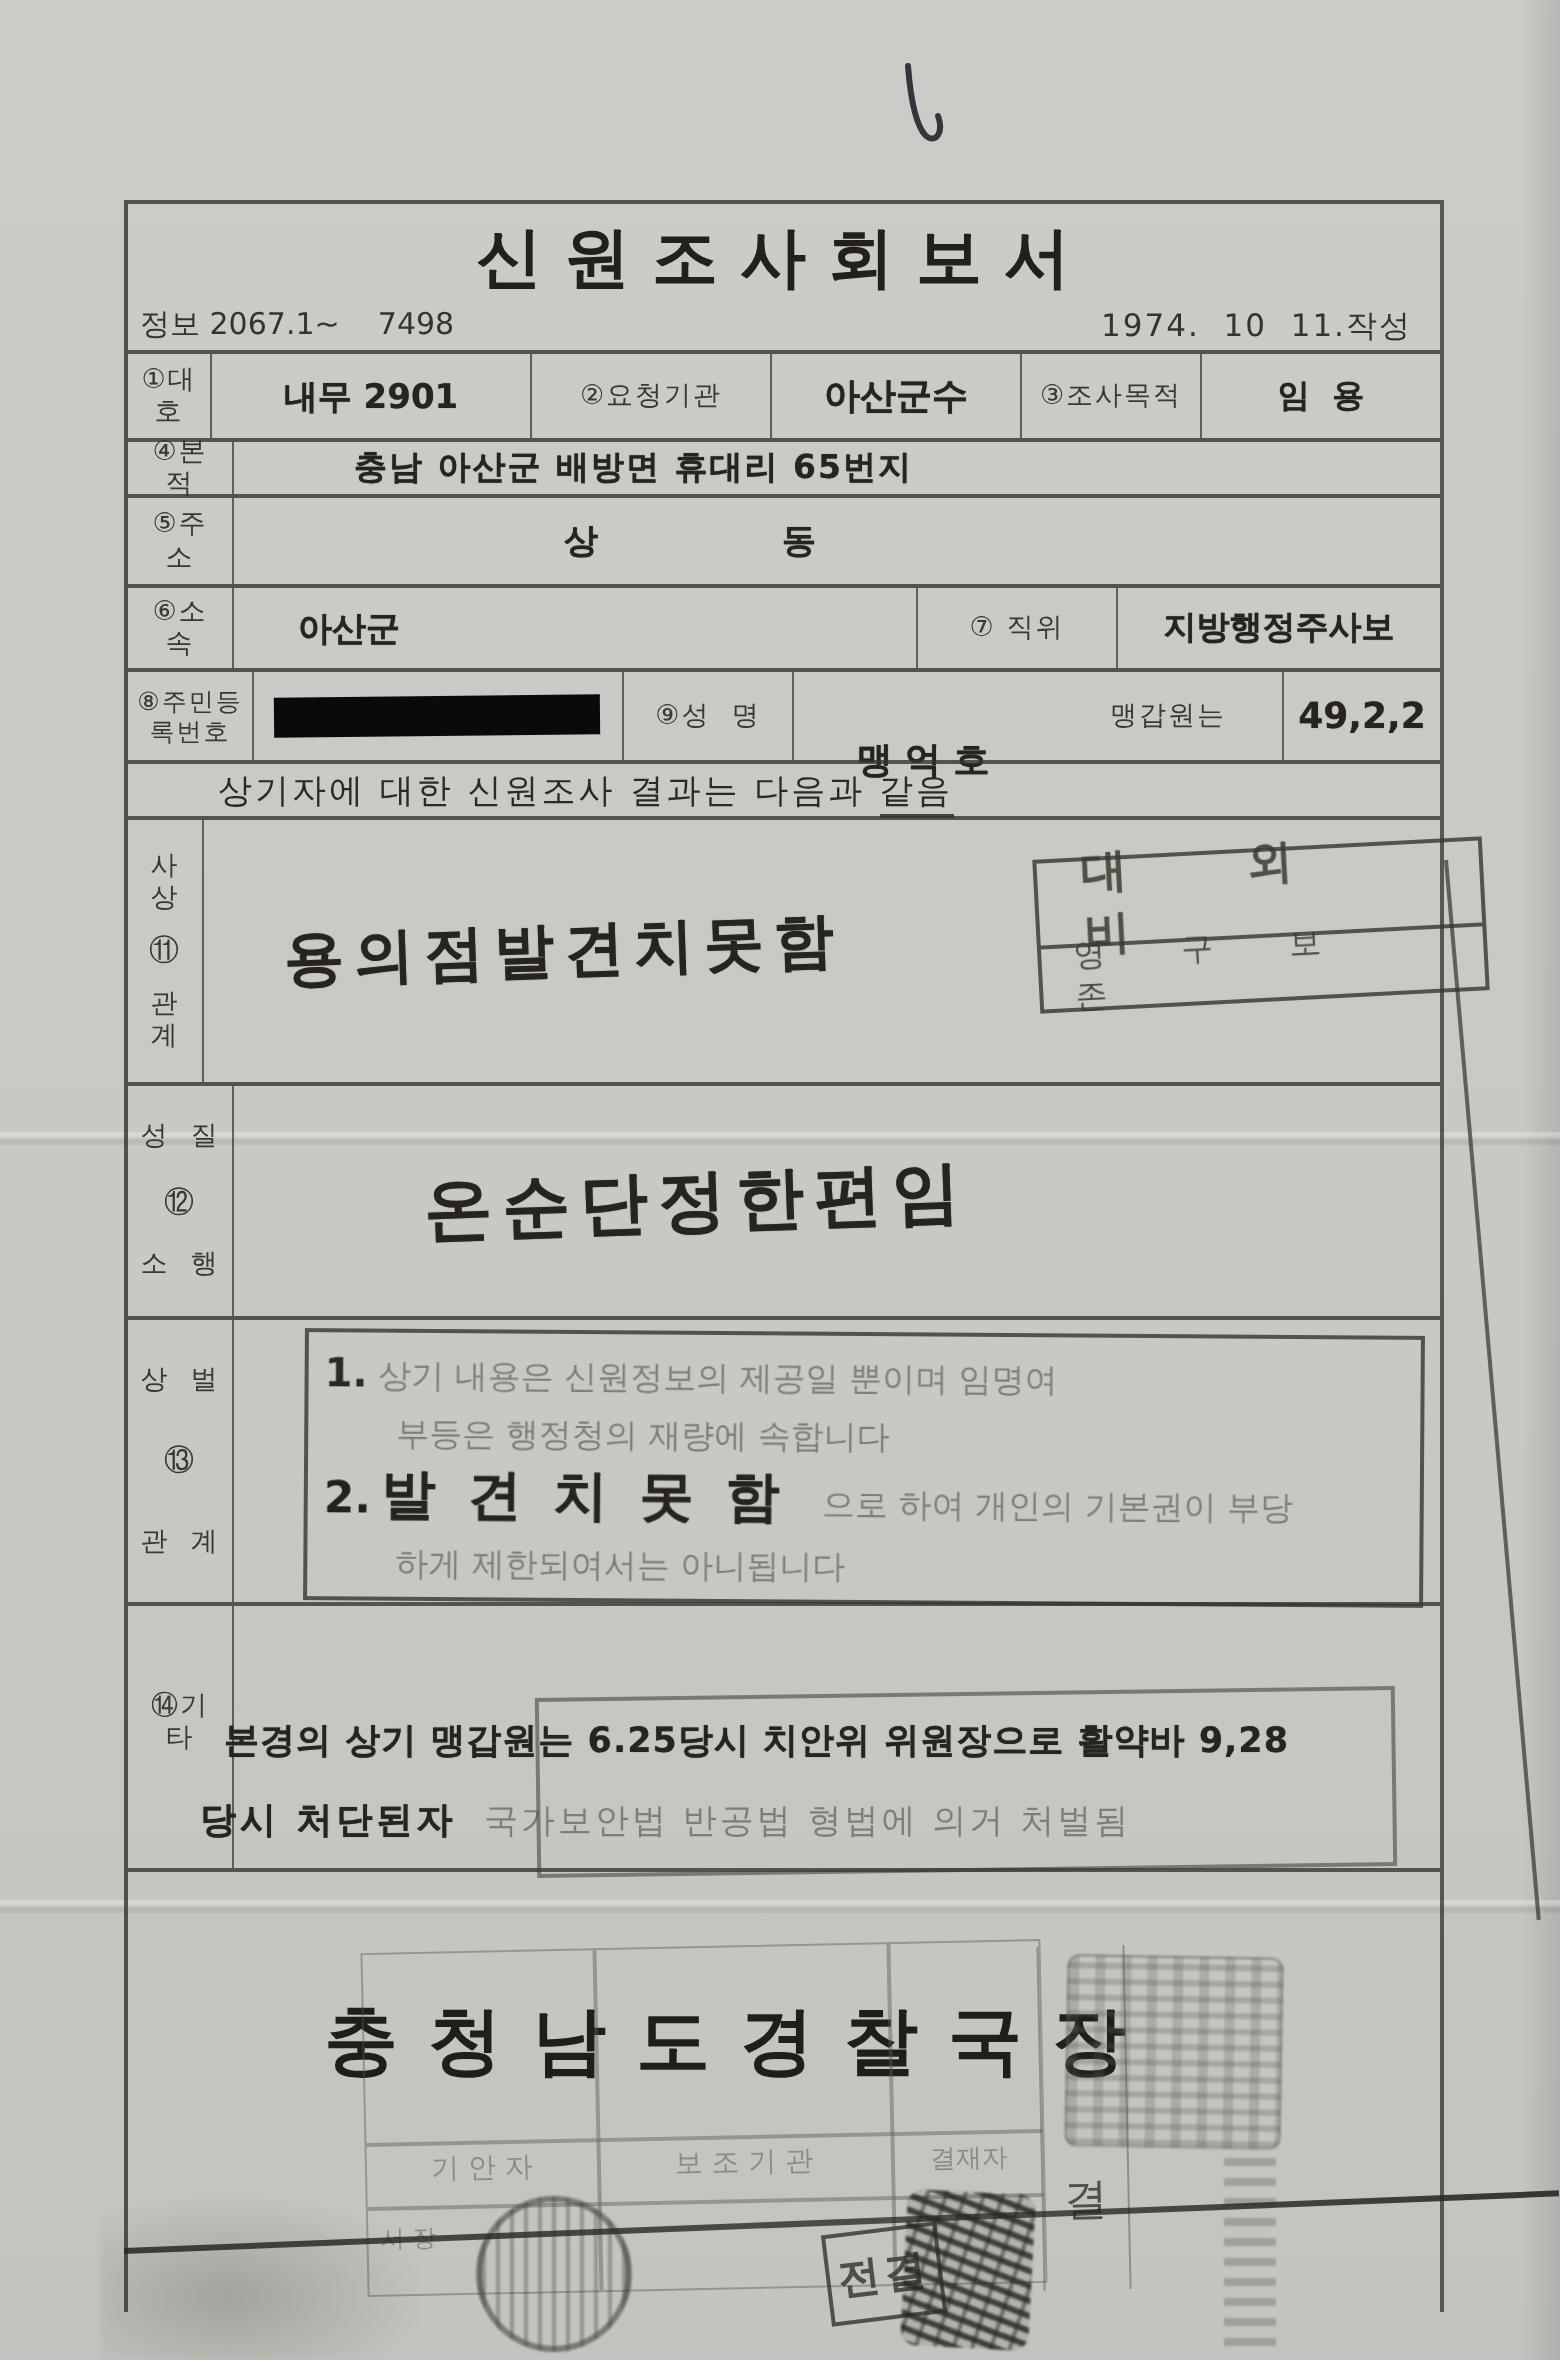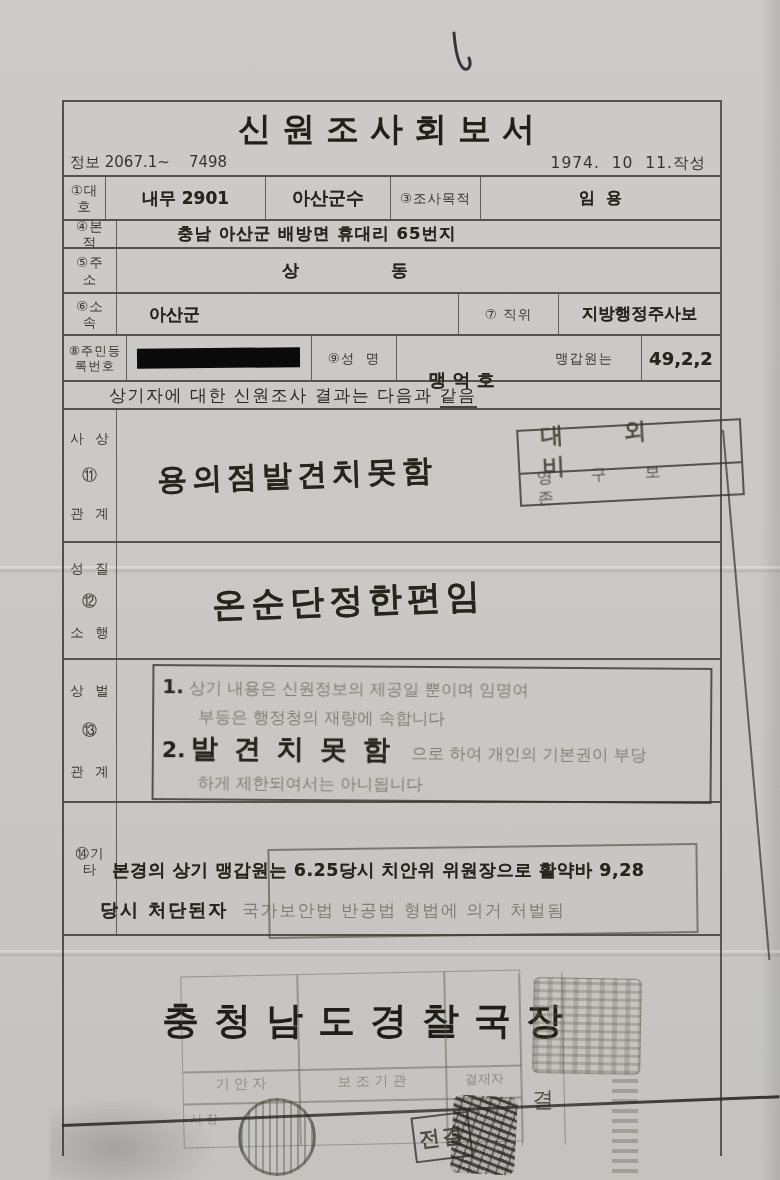--- a/index.html
+++ b/index.html
@@ -71,20 +71,21 @@
 
     <div class="trow" style="height:75px;border-top-width:2.5px;">
       <div class="abs" style="left:0;right:0;top:5px;text-align:center;font-size:33px;font-weight:700;letter-spacing:11px;color:#222018;">신원조사회보서</div>
       <div class="abs" style="left:6px;bottom:3px;font-size:15px;white-space:pre-wrap;color:#35332c;">정보 2067.1~    7498</div>
       <div class="abs" style="right:14px;bottom:1px;font-size:15.5px;letter-spacing:1px;white-space:pre-wrap;color:#35332c;">1974.  10  11.작성</div>
     </div>
 
     <div class="trow" style="height:44px;">
       <div class="cell bd lbl" style="width:42px;">①대  호</div>
       <div class="cell bd hand" style="width:160px;font-size:17px;">내무 2901</div>
+      <div class="cell bd lbl" style="width:120px;">②요청기관</div>
       <div class="cell bd hand" style="width:125px;font-size:18px;">아산군수</div>
       <div class="cell bd lbl" style="width:90px;">③조사목적</div>
       <div class="cell hand" style="flex:1;font-size:16px;">임  용</div>
     </div>
 
     <div class="trow" style="height:28px;">
       <div class="cell bd lbl" style="width:53px;">④본  적</div>
       <div class="cell hand" style="flex:1;justify-content:flex-start;padding-left:60px;font-size:16.5px;letter-spacing:1px;">충남 아산군 배방면 휴대리 65번지</div>
     </div>
 
@@ -115,21 +116,21 @@
       <div class="cell hand" style="flex:1;font-size:18px;">49,2,2</div>
     </div>
 
     <div class="trow" style="height:28px;align-items:center;">
       <div style="padding-left:45px;font-size:17px;letter-spacing:1.5px;color:#2c2a24;">
         <span>상기자에 대한 신원조사 결과는 다음과 </span><span class="u">같음</span>
       </div>
     </div>
 
     <div class="trow" style="height:133px;">
-      <div class="cell bd stack lbl" style="width:53px;">
+      <div class="cell bd stack lbl" style="width:38px;">
         <span>사  상</span>
         <span style="font-size:15px;">⑪</span>
         <span>관  계</span>
       </div>
       <div class="cell" style="flex:1;justify-content:flex-start;">
         <span class="hand" style="margin-left:40px;font-size:30px;letter-spacing:5px;transform:rotate(-2deg);">용의점발견치못함</span>
       </div>
     </div>
 
     <div class="trow" style="height:117px;">

